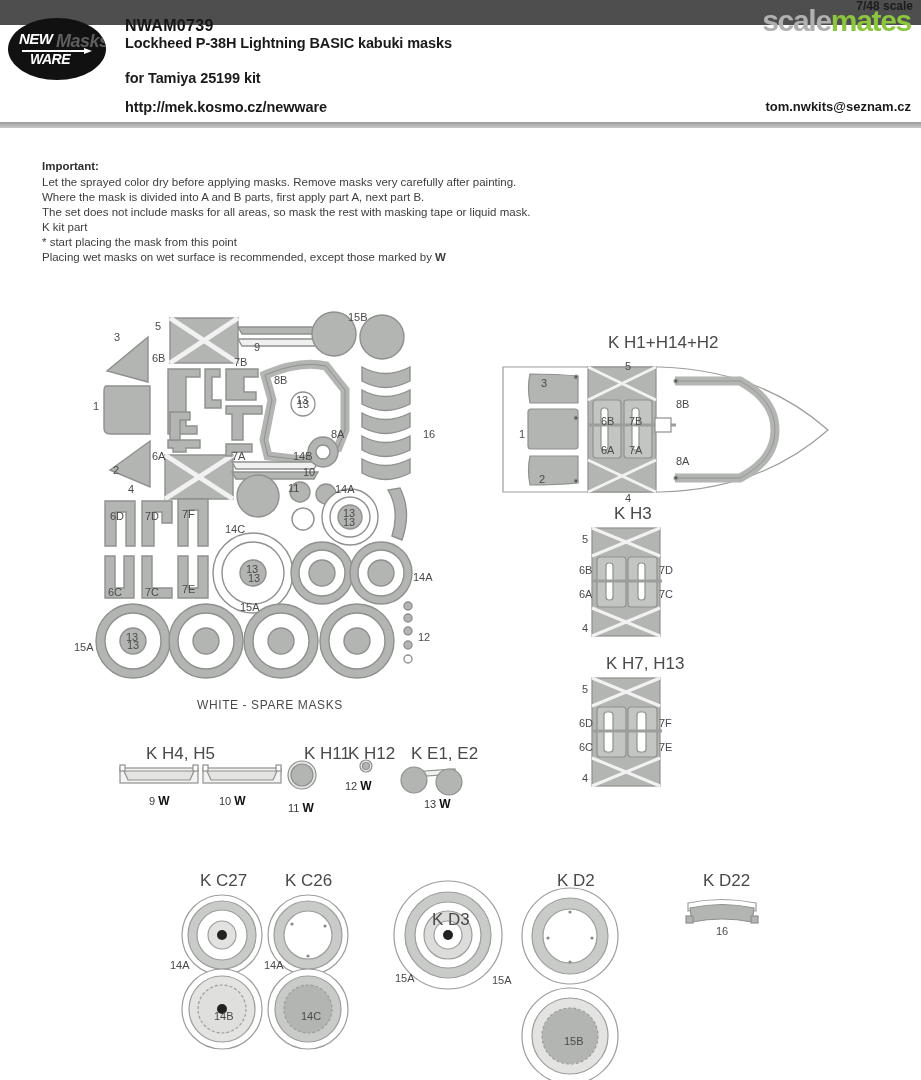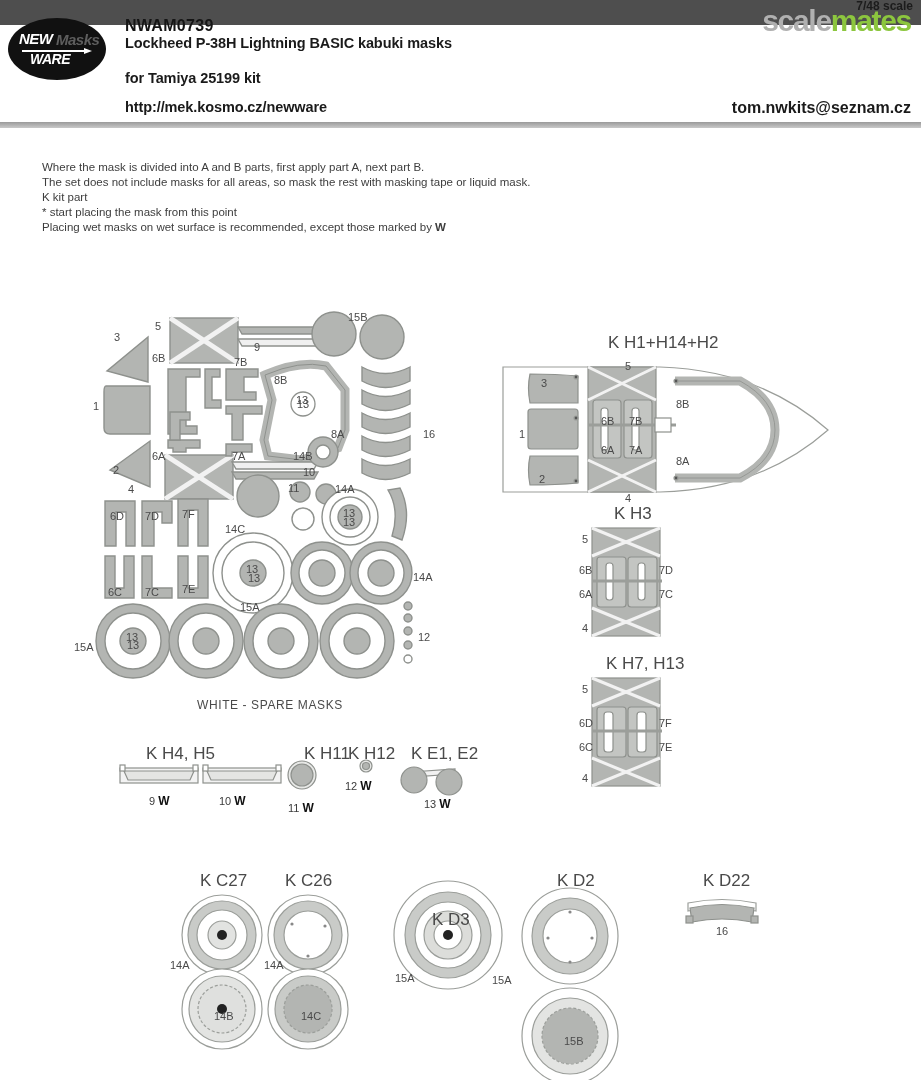--- a/index.html
+++ b/index.html
@@ -23,21 +23,21 @@
   }
   .logo-new{
     position:absolute;left:11px;top:12px;
     font-family:"Liberation Sans",sans-serif;
     font-weight:bold;font-style:italic;font-size:15px;
     color:#ffffff;letter-spacing:-0.5px;
   }
   .logo-masks{
     position:absolute;left:48px;top:13px;
     font-family:"Liberation Sans",sans-serif;
-    font-weight:bold;font-style:italic;font-size:15px;
+    font-weight:bold;font-style:italic;font-size:18px;
     color:#5e5e5e;letter-spacing:-0.5px;
   }
   .logo-ware{
     position:absolute;left:22px;top:33px;
     font-family:"Liberation Sans",sans-serif;
     font-weight:bold;font-style:italic;font-size:14px;
     color:#ffffff;letter-spacing:-0.5px;
   }
   .logo-arrow{
     position:absolute;left:14px;top:30px;width:70px;height:6px;
@@ -65,21 +65,21 @@
     font-family:"Liberation Sans",sans-serif;
     font-weight:bold;font-size:14.5px;color:#1a1a1a;
     letter-spacing:-0.1px;white-space:nowrap;
   }
   .t1{top:35px;}
   .t2{top:70px;}
   .t3{top:99px;}
   .email{
     position:absolute;right:10px;top:99px;
     font-family:"Liberation Sans",sans-serif;
-    font-weight:bold;font-size:16px;color:#1a1a1a;
+    font-weight:bold;font-size:13px;color:#1a1a1a;
   }
   .hr-bar{
     position:absolute;left:0;top:122px;width:921px;height:6px;
     background:linear-gradient(to bottom,#9a9a9a,#c9c9c9);
   }
   
   .important{
     position:absolute;left:42px;top:160px;width:640px;
   }
   .imp-head{
@@ -126,20 +126,22 @@
   <span class="wm-a">scale</span><span class="wm-b">mates</span>
 </div>
 
 <div class="title-line t1">Lockheed P-38H Lightning BASIC kabuki masks</div>
 <div class="title-line t2">for Tamiya 25199 kit</div>
 <div class="title-line t3">http://mek.kosmo.cz/newware</div>
 <div class="email">tom.nwkits@seznam.cz</div>
 <div class="hr-bar"></div>
 
 <div class="important">
+  <div class="imp-head">Important:</div>
+  <div class="imp-line">Let the sprayed color dry before applying masks. Remove masks very carefully after painting.</div>
   <div class="imp-line">Where the mask is divided into A and B parts, first apply part A, next part B.</div>
   <div class="imp-line">The set does not include masks for all areas, so mask the rest with masking tape or liquid mask.</div>
   <div class="imp-line">K  kit part</div>
   <div class="imp-line">*  start placing the mask from this point</div>
   <div class="imp-line"><span>Placing wet masks on wet surface is recommended, except those marked by </span><b>W</b></div>
 </div>
 
 <svg id="sheet" viewBox="0 0 921 1080">
   <defs>
     <g id="defs-holder"></g>

